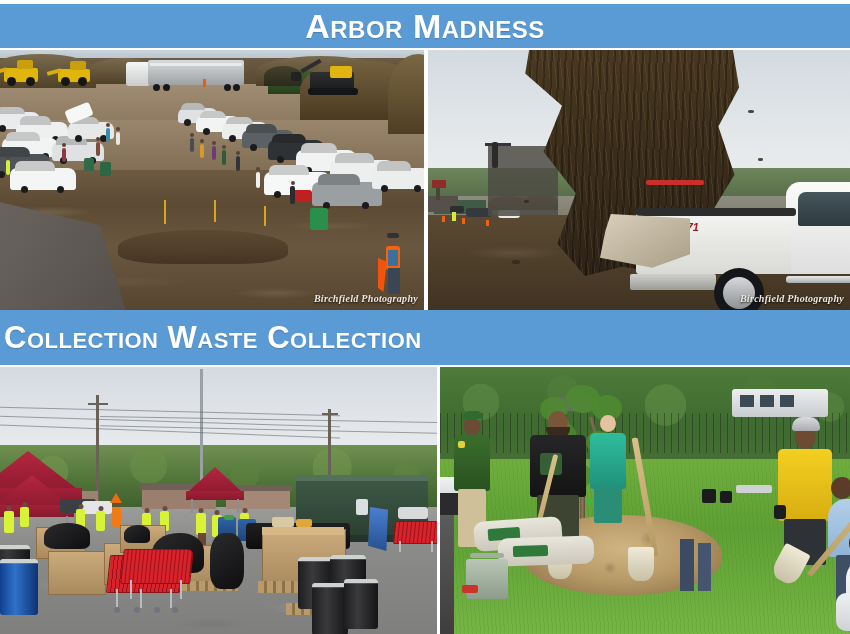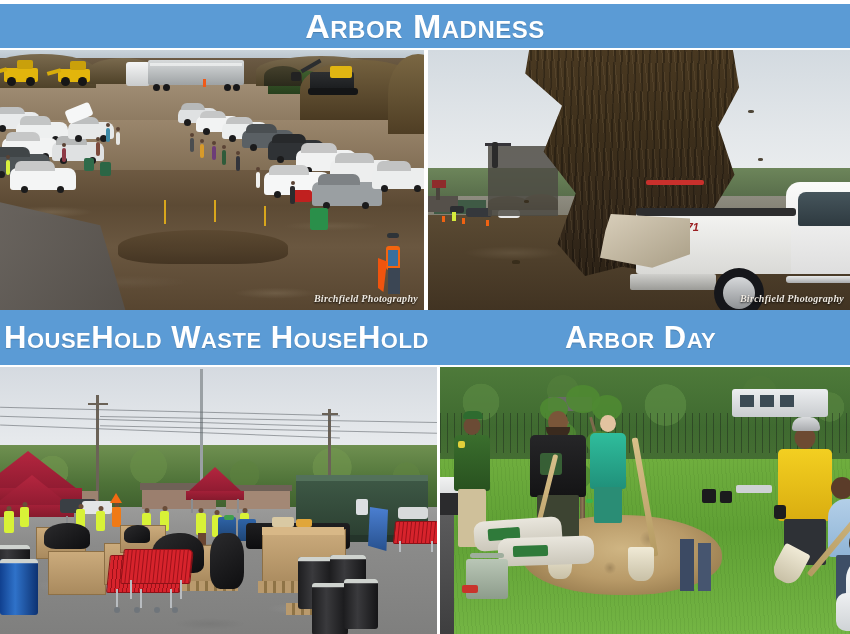--- a/index.html
+++ b/index.html
@@ -457,22 +457,21 @@
         <div class="obj" id="p2-wheel1">
             <i></i>
           </div>
         <div class="obj" style="left:10px;top:-10px;width:58px;height:5px;background:#c9302c;border-radius:2px;"></div>
       </div>
     </div>
     <div class="wm">Birchfield Photography</div>
   </div>
 
   <div class="banner" id="banner-mid">
-    <div class="banner-title" id="title-left">HouseHold Waste HouseHold</div>
-    <div class="banner-title" id="title-right">Arbor Day</div>
+    <div class="banner-title" id="title-left">Collection Waste Collection</div>
   </div>
 
   <div class="photo" id="photo-hhw">
     <div class="ph-inner">
       <div class="sky" id="p3-sky"></div>
       <div class="ground" id="p3-trees"></div>
       <div class="ground" id="p3-lot"></div>
 
       <div class="pole" style="left:96px;top:28px;height:112px;"></div>
       <div class="obj" style="left:88px;top:36px;width:20px;height:2px;background:#6b6257;"></div>

